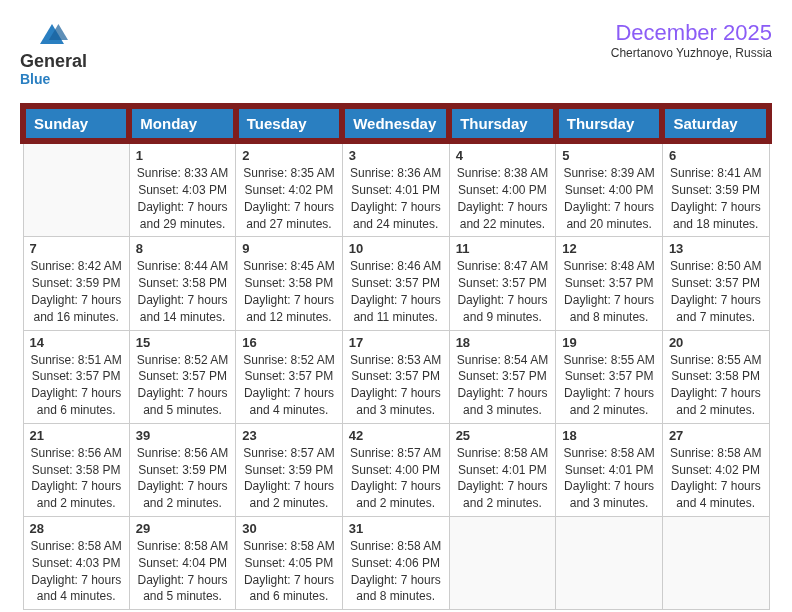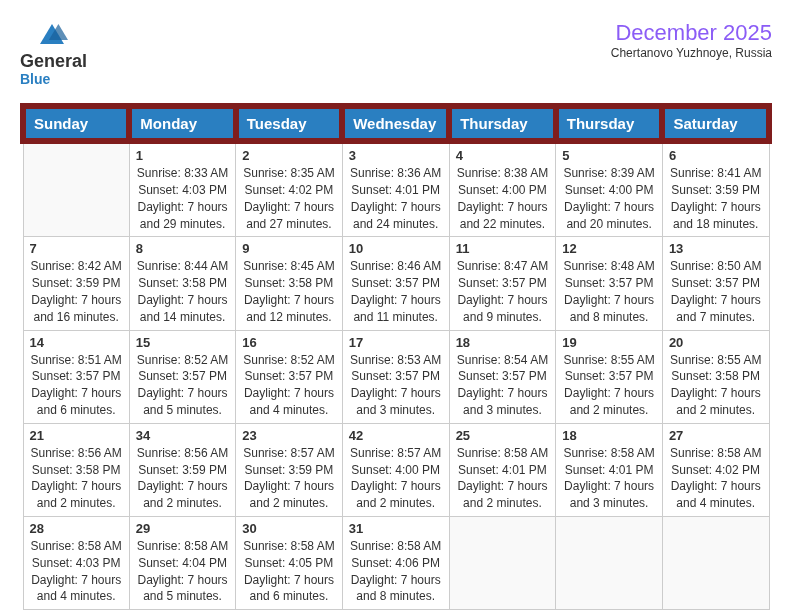--- a/index.html
+++ b/index.html
@@ -212,21 +212,21 @@
           <span class="day-number">20</span>
           <div class="day-info">Sunrise: 8:55 AM<br>Sunset: 3:58 PM<br>Daylight: 7 hours<br>and 2 minutes.</div>
         </td>
       </tr>
       <tr class="week-row">
         <td>
           <span class="day-number">21</span>
           <div class="day-info">Sunrise: 8:56 AM<br>Sunset: 3:58 PM<br>Daylight: 7 hours<br>and 2 minutes.</div>
         </td>
         <td>
-          <span class="day-number">34</span>
+          <span class="day-number">39</span>
           <div class="day-info">Sunrise: 8:56 AM<br>Sunset: 3:59 PM<br>Daylight: 7 hours<br>and 2 minutes.</div>
         </td>
         <td>
           <span class="day-number">23</span>
           <div class="day-info">Sunrise: 8:57 AM<br>Sunset: 3:59 PM<br>Daylight: 7 hours<br>and 2 minutes.</div>
         </td>
         <td>
           <span class="day-number">42</span>
           <div class="day-info">Sunrise: 8:57 AM<br>Sunset: 4:00 PM<br>Daylight: 7 hours<br>and 2 minutes.</div>
         </td>

